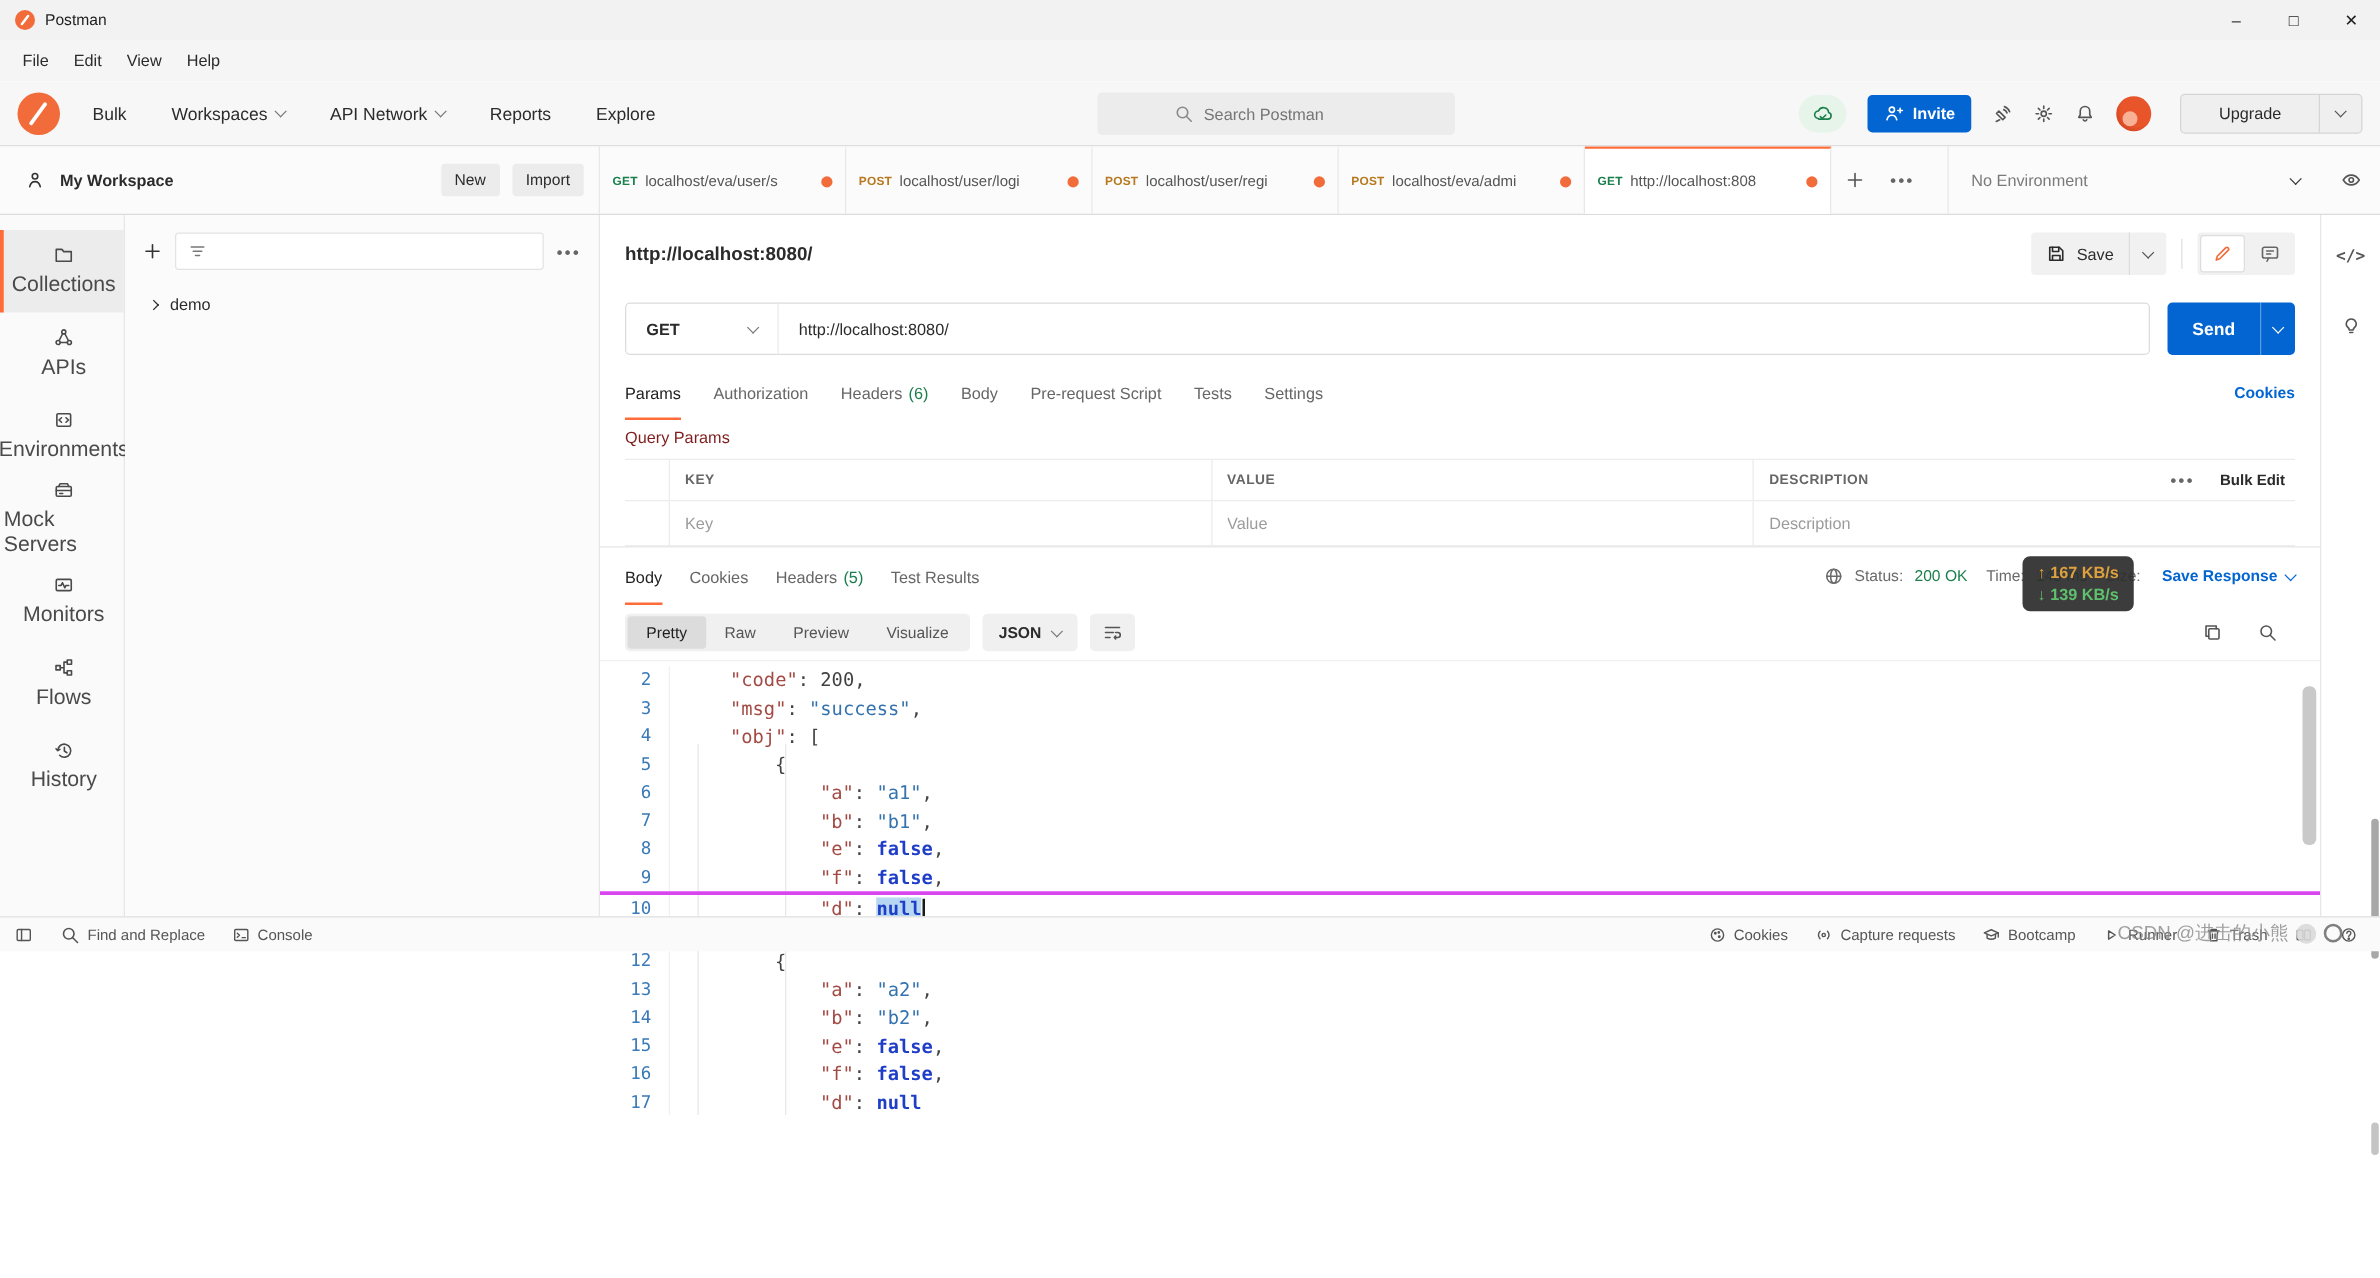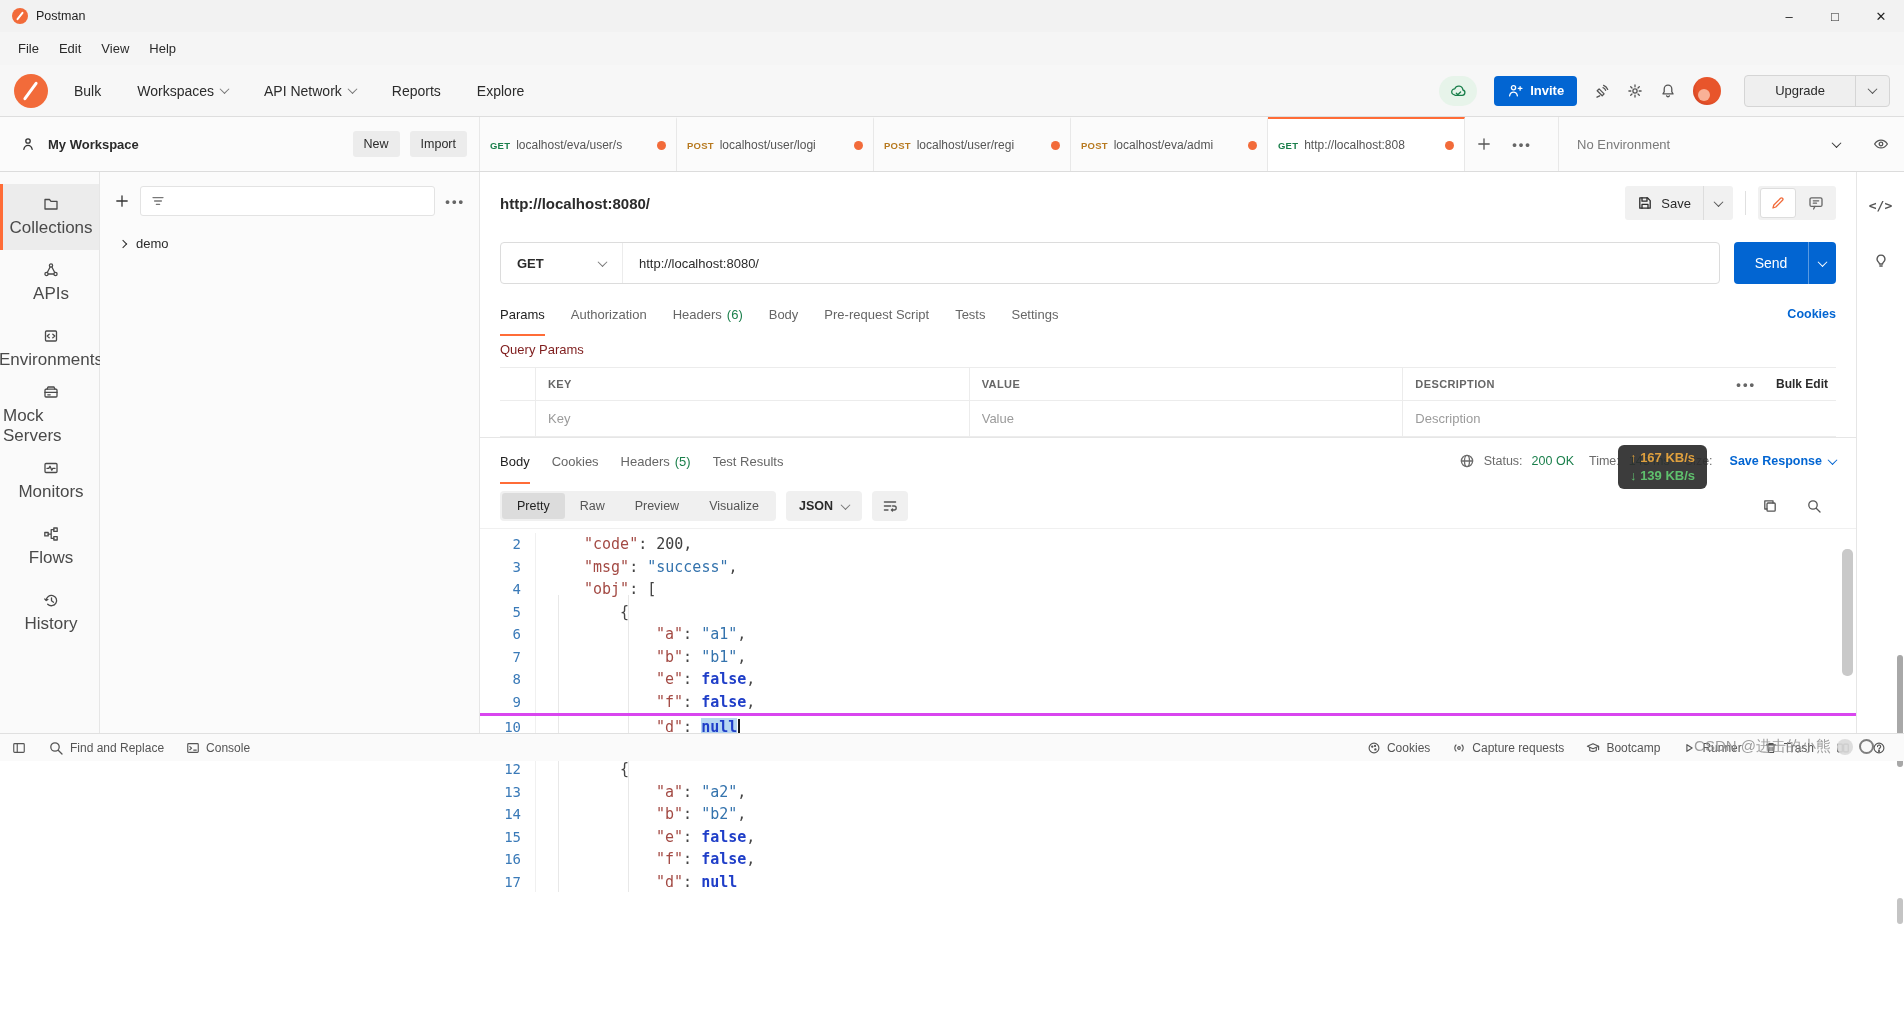--- a/index.html
+++ b/index.html
@@ -79,21 +79,21 @@
   .vdiv { width:1px; height:24px; background:#e0e0e0; }
   .mode-group { height:34px; background:#f1f1f1; border-radius:3px; display:flex; align-items:center; padding:2px; gap:2px; }
   .mode-btn { width:36px; height:30px; display:flex; align-items:center; justify-content:center; border-radius:3px; color:#666; }
   .mode-btn.active { background:#fff; border:1px solid #ddd; color:#f26b3a; }
 
   .url-row { height:58px; flex:none; display:flex; align-items:center; padding:0 20px; gap:14px; }
   .method-url { flex:1; height:42px; border:1px solid #dcdcdc; border-radius:4px; background:#fff; display:flex; align-items:stretch; min-width:0; }
   .method-sel { width:122px; flex:none; display:flex; align-items:center; justify-content:space-between; padding:0 16px; color:#2b2b2b; font-weight:bold; font-size:13px; border-right:1px solid #ececec; }
   .url-input { flex:1; border:none; outline:none; padding:0 16px; font-size:13px; color:#2b2b2b; font-family:"Liberation Sans",sans-serif; background:transparent; }
   .send-split { height:42px; width:102px; flex:none; background:#0265d2; border-radius:4px; color:#fff; display:flex; align-items:stretch; }
-  .send-main { flex:1; display:flex; align-items:center; justify-content:center; font-size:14px; font-weight:normal;text-align:right; }
+  .send-main { flex:1; display:flex; align-items:center; justify-content:center; font-size:14px; font-weight:bold;text-align:right; }
   .send-chev { width:28px; border-left:1px solid rgba(255,255,255,.35); display:flex; align-items:center; justify-content:center; }
 
   .utabs-row { height:44px; flex:none; display:flex; align-items:stretch; padding:0 20px; }
   .utabs { display:flex; gap:26px; }
   .utab { display:flex; align-items:center; gap:5px; font-size:13px; color:#666; }
   .utab.active { color:#222; box-shadow:inset 0 -2px 0 #ff6c37; }
   .tab-count { color:#1a7f4b; }
   .cookies-link { margin-left:auto; display:flex; align-items:center; color:#0265d2; font-weight:bold; font-size:12.5px; }
 
   .qp-label { padding:6px 20px 10px; font-size:13px; font-weight:normal; color:#7f1d1d; flex:none; }
@@ -197,20 +197,29 @@
           <span>API Network</span>
           <i class="chev" style="color:#777"></i>
         </span>
         <span class="nav-item">
           <span>Reports</span>
         </span>
         <span class="nav-item">
           <span>Explore</span>
         </span>
       </div>
+    <div class="search-box">
+      <span id="search-ic">
+          <svg width="16" height="16" viewBox="0 0 16 16" fill="none" stroke="currentColor" stroke-width="1.3" stroke-linecap="round" stroke-linejoin="round">
+            <circle cx="7" cy="7" r="4.2"></circle>
+            <path d="M10.2 10.2L14 14"></path>
+          </svg>
+        </span>
+      <input placeholder="Search Postman" style="">
+    </div>
     <div class="nav-right">
       <span class="sync-pill" id="cloud-ic">
           <svg width="16" height="16" viewBox="0 0 16 16" fill="none" stroke="currentColor" stroke-width="1.3" stroke-linecap="round" stroke-linejoin="round">
             <path d="M4.6 11.8a3 3 0 0 1 .2-6A4.2 4.2 0 0 1 12.9 7a2.7 2.7 0 0 1-.6 5.3H5"></path>
             <path d="M6.3 10.3l1.5 1.5 2.8-2.8"></path>
           </svg>
         </span>
       <span class="invite-btn">
           <span id="invite-ic">
             <svg width="16" height="16" viewBox="0 0 16 16" fill="none" stroke="currentColor" stroke-width="1.3" stroke-linecap="round" stroke-linejoin="round">

